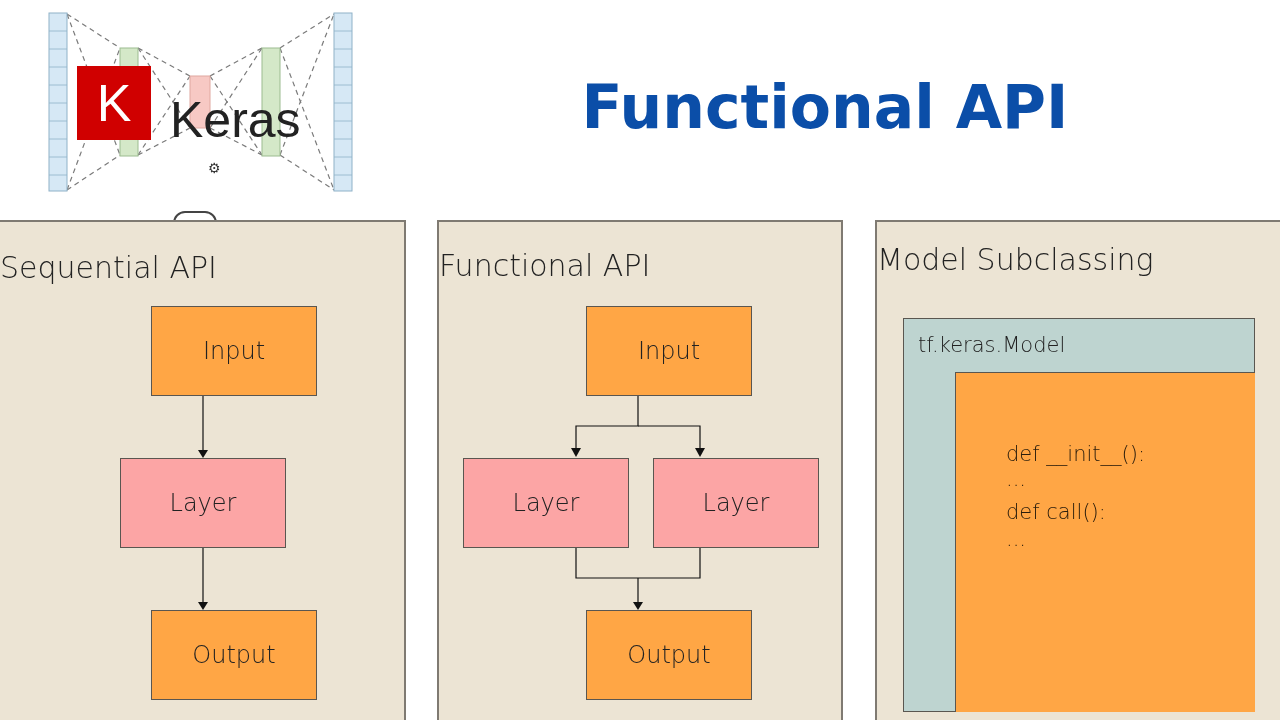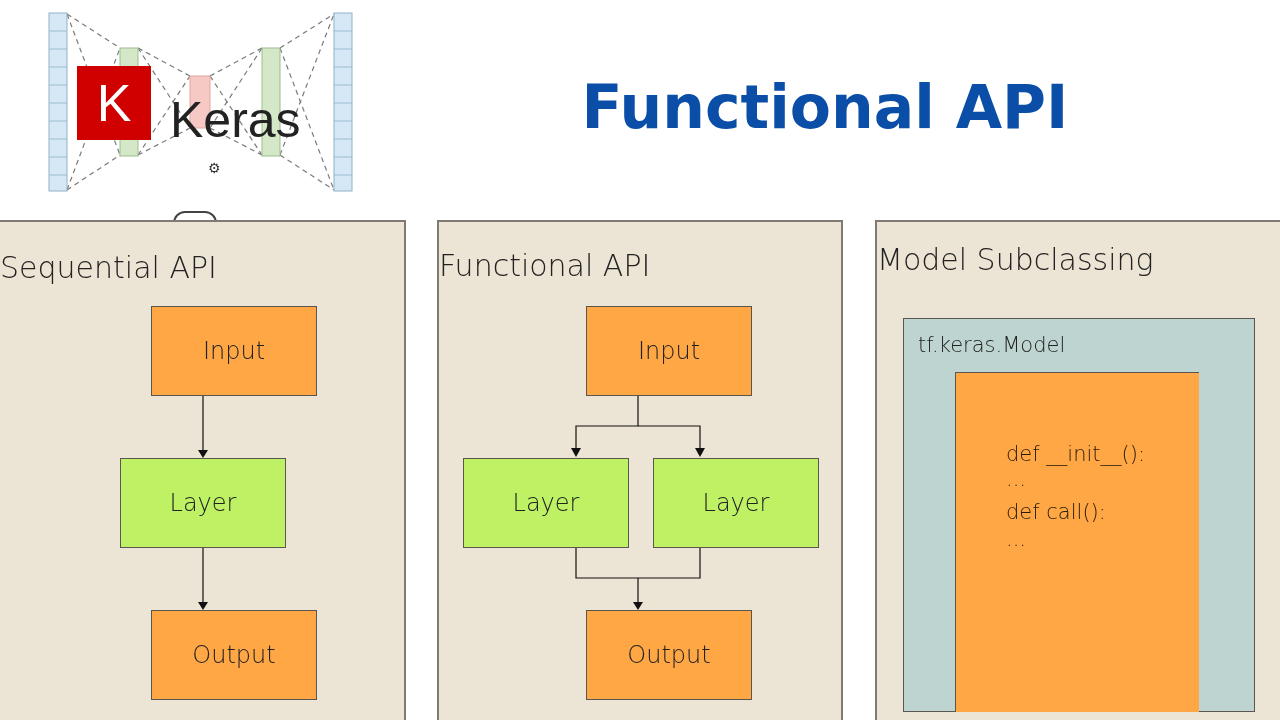--- a/index.html
+++ b/index.html
@@ -11,21 +11,21 @@
   .k-badge { position:absolute; left:77px; top:66px; width:75px; width:74px; height:74px; background:#d00000; color:#fff; font-size:52px; display:flex; align-items:center; justify-content:center; font-family:"Liberation Sans", sans-serif; }
   .api-badge { position:absolute; left:173px; top:167px; width:44px; height:26px; border:2px solid #444; border-radius:12px; font-size:11px; color:#333; display:flex; align-items:center; justify-content:center; box-sizing:border-box; font-family:"Liberation Sans", sans-serif;margin-top:44px; }
   .gear { position:absolute; font-size:14px; color:#333; }
   
   #main-title { left:560px; top:72px; width:530px; text-align:center; font-size:60px; font-weight:bold; color:#0b4ea8; font-family:"DejaVu Sans", sans-serif; letter-spacing:0px; }
   
   .panel { position:absolute; top:220px; height:520px; background:#ece4d4; border:2px solid #7f7a72; box-sizing:border-box; }
   .panel-title { position:absolute; left:0; right:0; text-align:left; font-size:30px; color:#222; font-family:"DejaVu Sans", sans-serif; font-weight:200; }
   .node { position:absolute; box-sizing:border-box; border:1.5px solid #5a5650; display:flex; align-items:center; justify-content:center; font-size:24px; color:#222; font-family:"DejaVu Sans", sans-serif; font-weight:200; }
   .orange { background:#ffa645;margin-left:31px; }
-  .teal { background:#bef264; }
+  .teal { background:#fca5a5; }
   svg.conn { position:absolute; left:0; top:0; overflow:visible; }
   .code { position:absolute; font-size:21px; color:#2a1d0c; line-height:30px; font-family:"DejaVu Sans", sans-serif; font-weight:200; white-space:pre; }
 </style>
 </head>
 <body>
 
 <div id="logo" class="abs">
   <svg class="abs" style="left:-40px;top:0" width="370" height="205">
     <g stroke="#7a7a7a" stroke-dasharray="5,4" fill="none" stroke-width="1.2">
       <line x1="67" y1="14" x2="120" y2="48"></line>
@@ -114,20 +114,20 @@
   <div class="node orange" style="left:116px;top:84px;width:166px;height:90px">Input</div>
   <div class="node teal" style="left:24px;top:236px;width:166px;height:90px">Layer</div>
   <div class="node teal" style="left:214px;top:236px;width:166px;height:90px">Layer</div>
   <div class="node orange" style="left:116px;top:388px;width:166px;height:90px">Output</div>
 </div>
 
 <div class="panel" style="left:875px;width:410px">
   <div class="panel-title" style="top:20px;padding-right:8px">Model Subclassing</div>
   <div class="abs" style="left:26px;top:96px;width:352px;height:394px;background:#bed4d0;border:1.5px solid #5a5650;box-sizing:border-box">
     <div class="abs" style="left:14px;top:14px;font-size:21px;color:#222;font-weight:200">tf.keras.Model</div>
-    <div class="abs" style="left:51px;top:53px;width:244px;height:340px;background:#ffa645;border-left:1.5px solid #5a5650;border-top:1.5px solid #5a5650;box-sizing:border-box">
+    <div class="abs" style="left:51px;top:53px;width:300px;height:340px;background:#ffa645;border-left:1.5px solid #5a5650;border-top:1.5px solid #5a5650;box-sizing:border-box">
       <div class="code" style="left:50px;top:66px">def __init__():</div>
       <div class="code" style="left:50px;top:96px;line-height:20px">...</div>
       <div class="code" style="left:50px;top:124px">def call():</div>
       <div class="code" style="left:50px;top:156px;line-height:20px">...</div>
     </div>
   </div>
 </div>
 
 </body></html>

